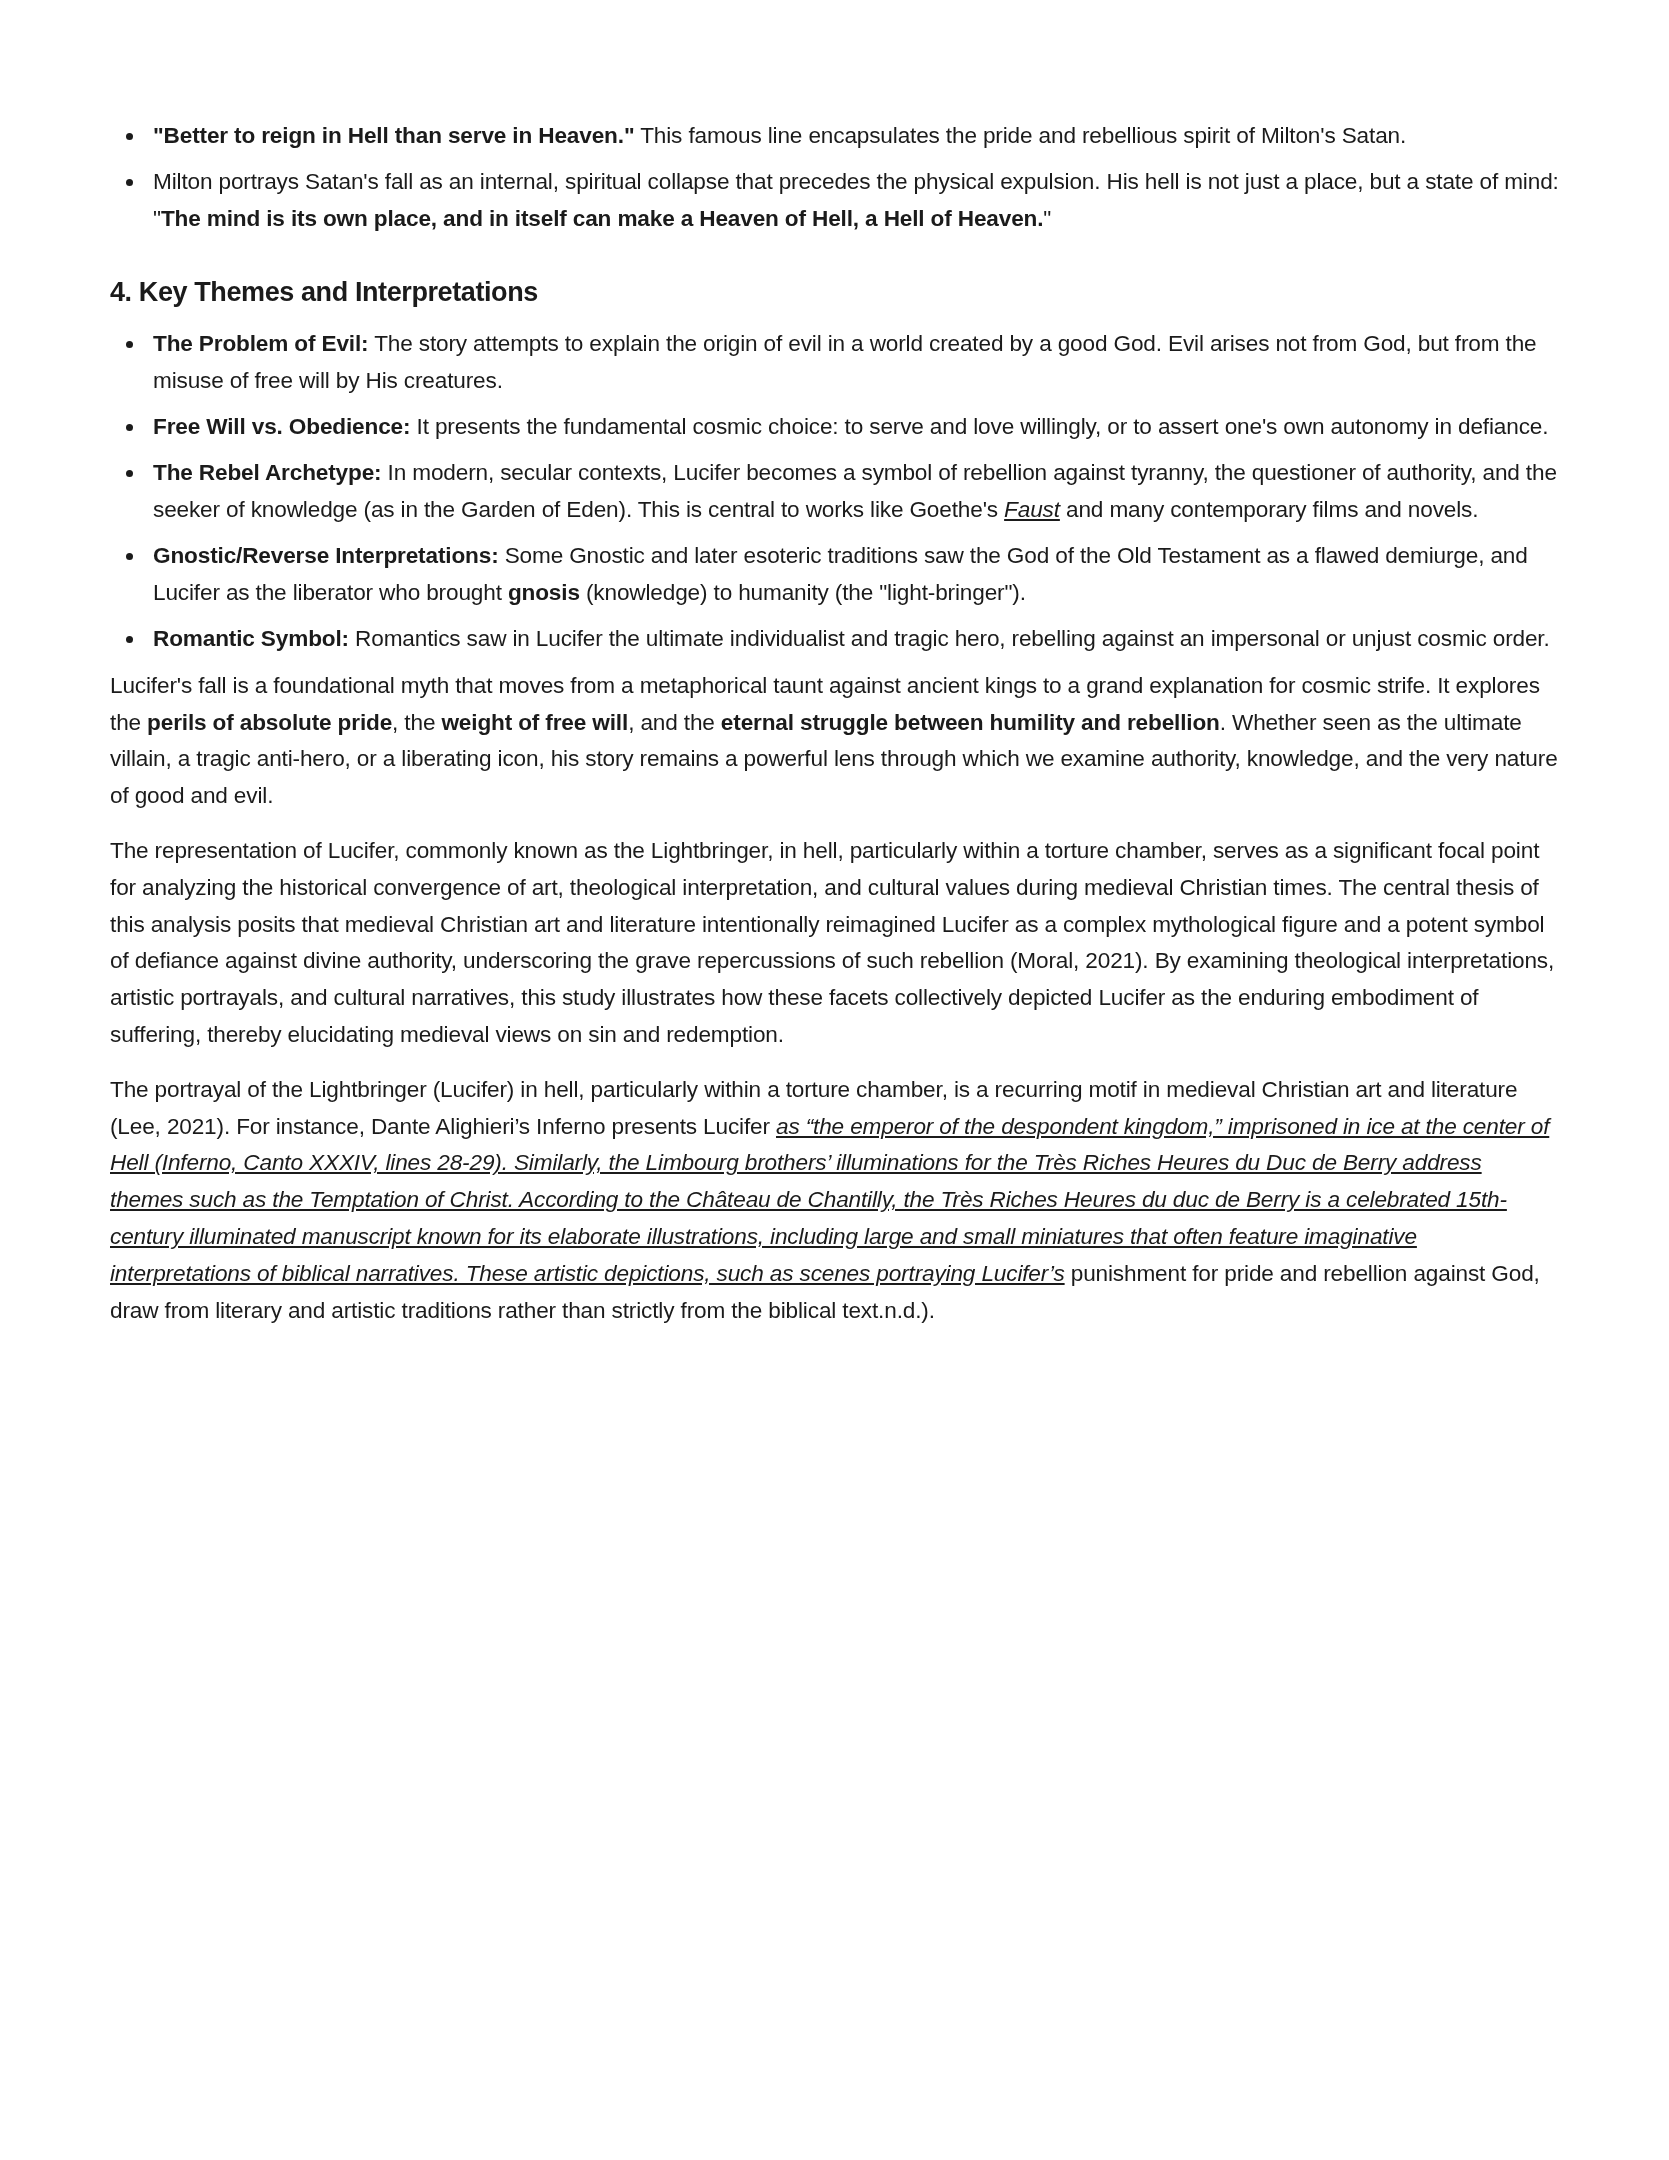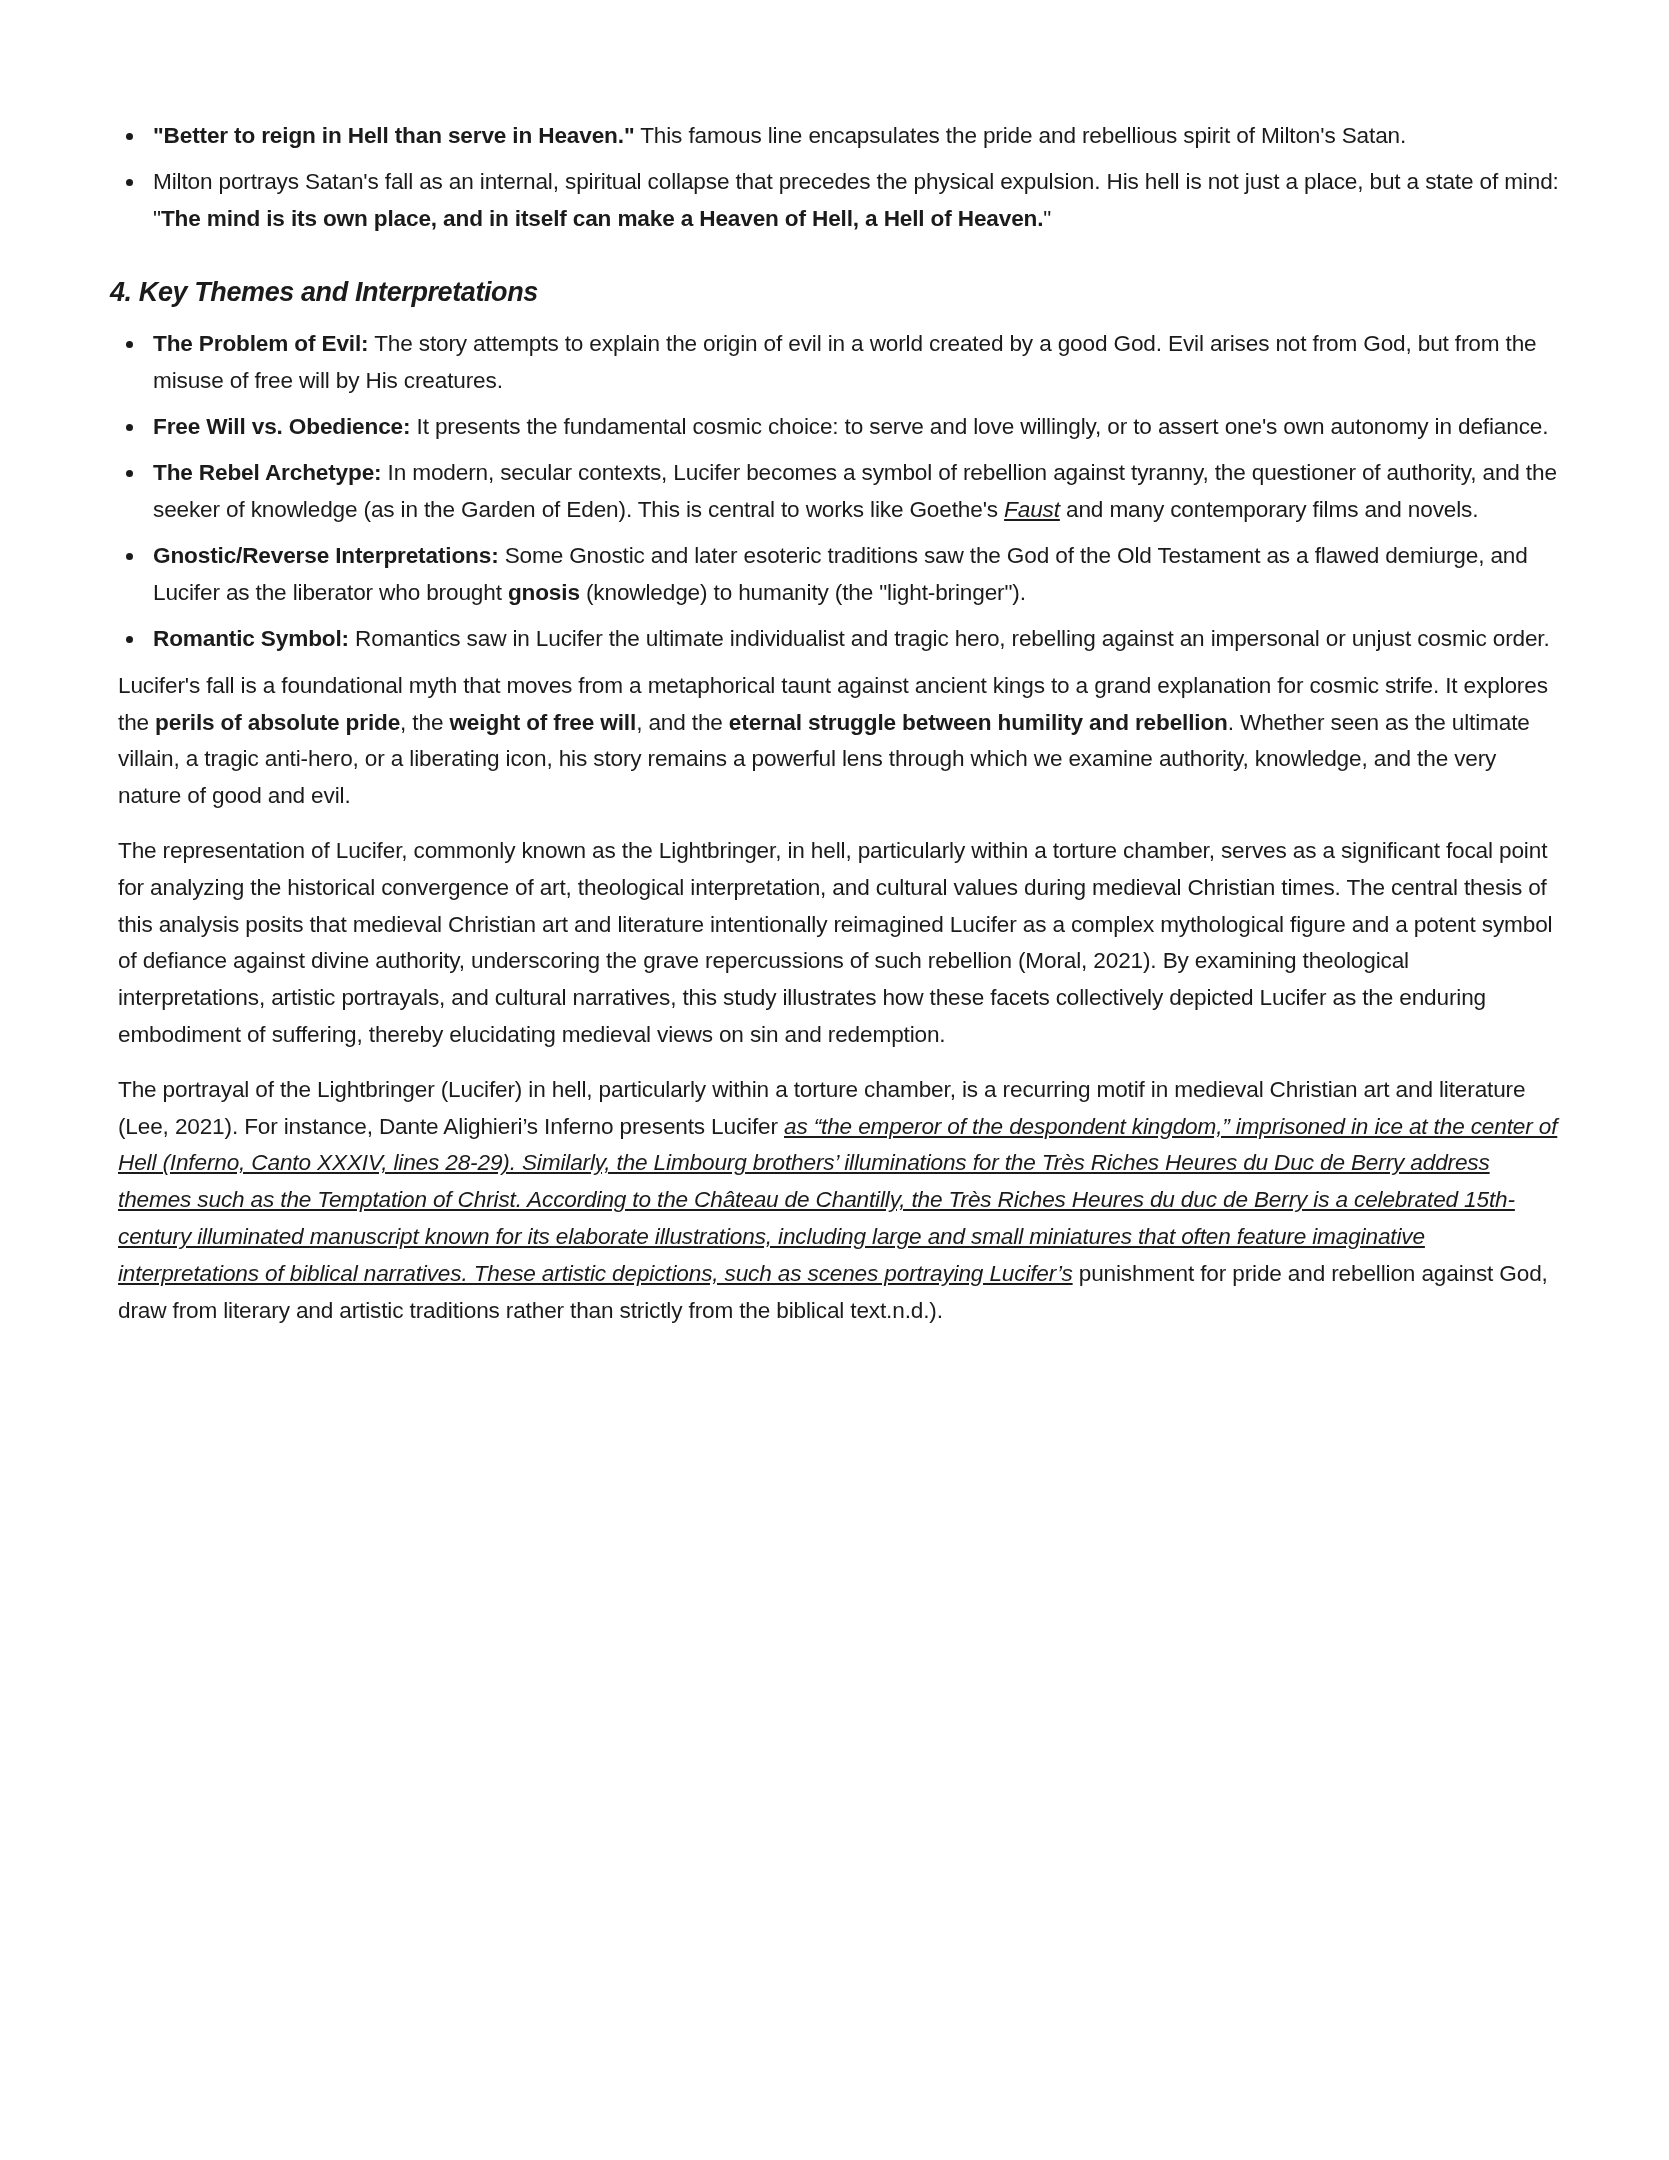--- a/index.html
+++ b/index.html
@@ -39,24 +39,23 @@
     border-radius: 50%;
     background: #1b1b1b;
   }
   h3.section-heading {
     font-size: 27px;
     line-height: 36px;
     font-weight: bold;
     margin: 36px 0 16px 0;
     letter-spacing: -0.4px;
     color: #1b1b1b;
-    font-style: italic;
   }
   p.para {
-    margin: 0 0 18px 8px;
+    margin: 0 0 18px 0;
   }
   .b { font-weight: bold; }
   .i { font-style: italic; text-decoration: underline; }
 </style>
 </head>
 <body>
 
 <div class="page">
   <div class="doc">
 

